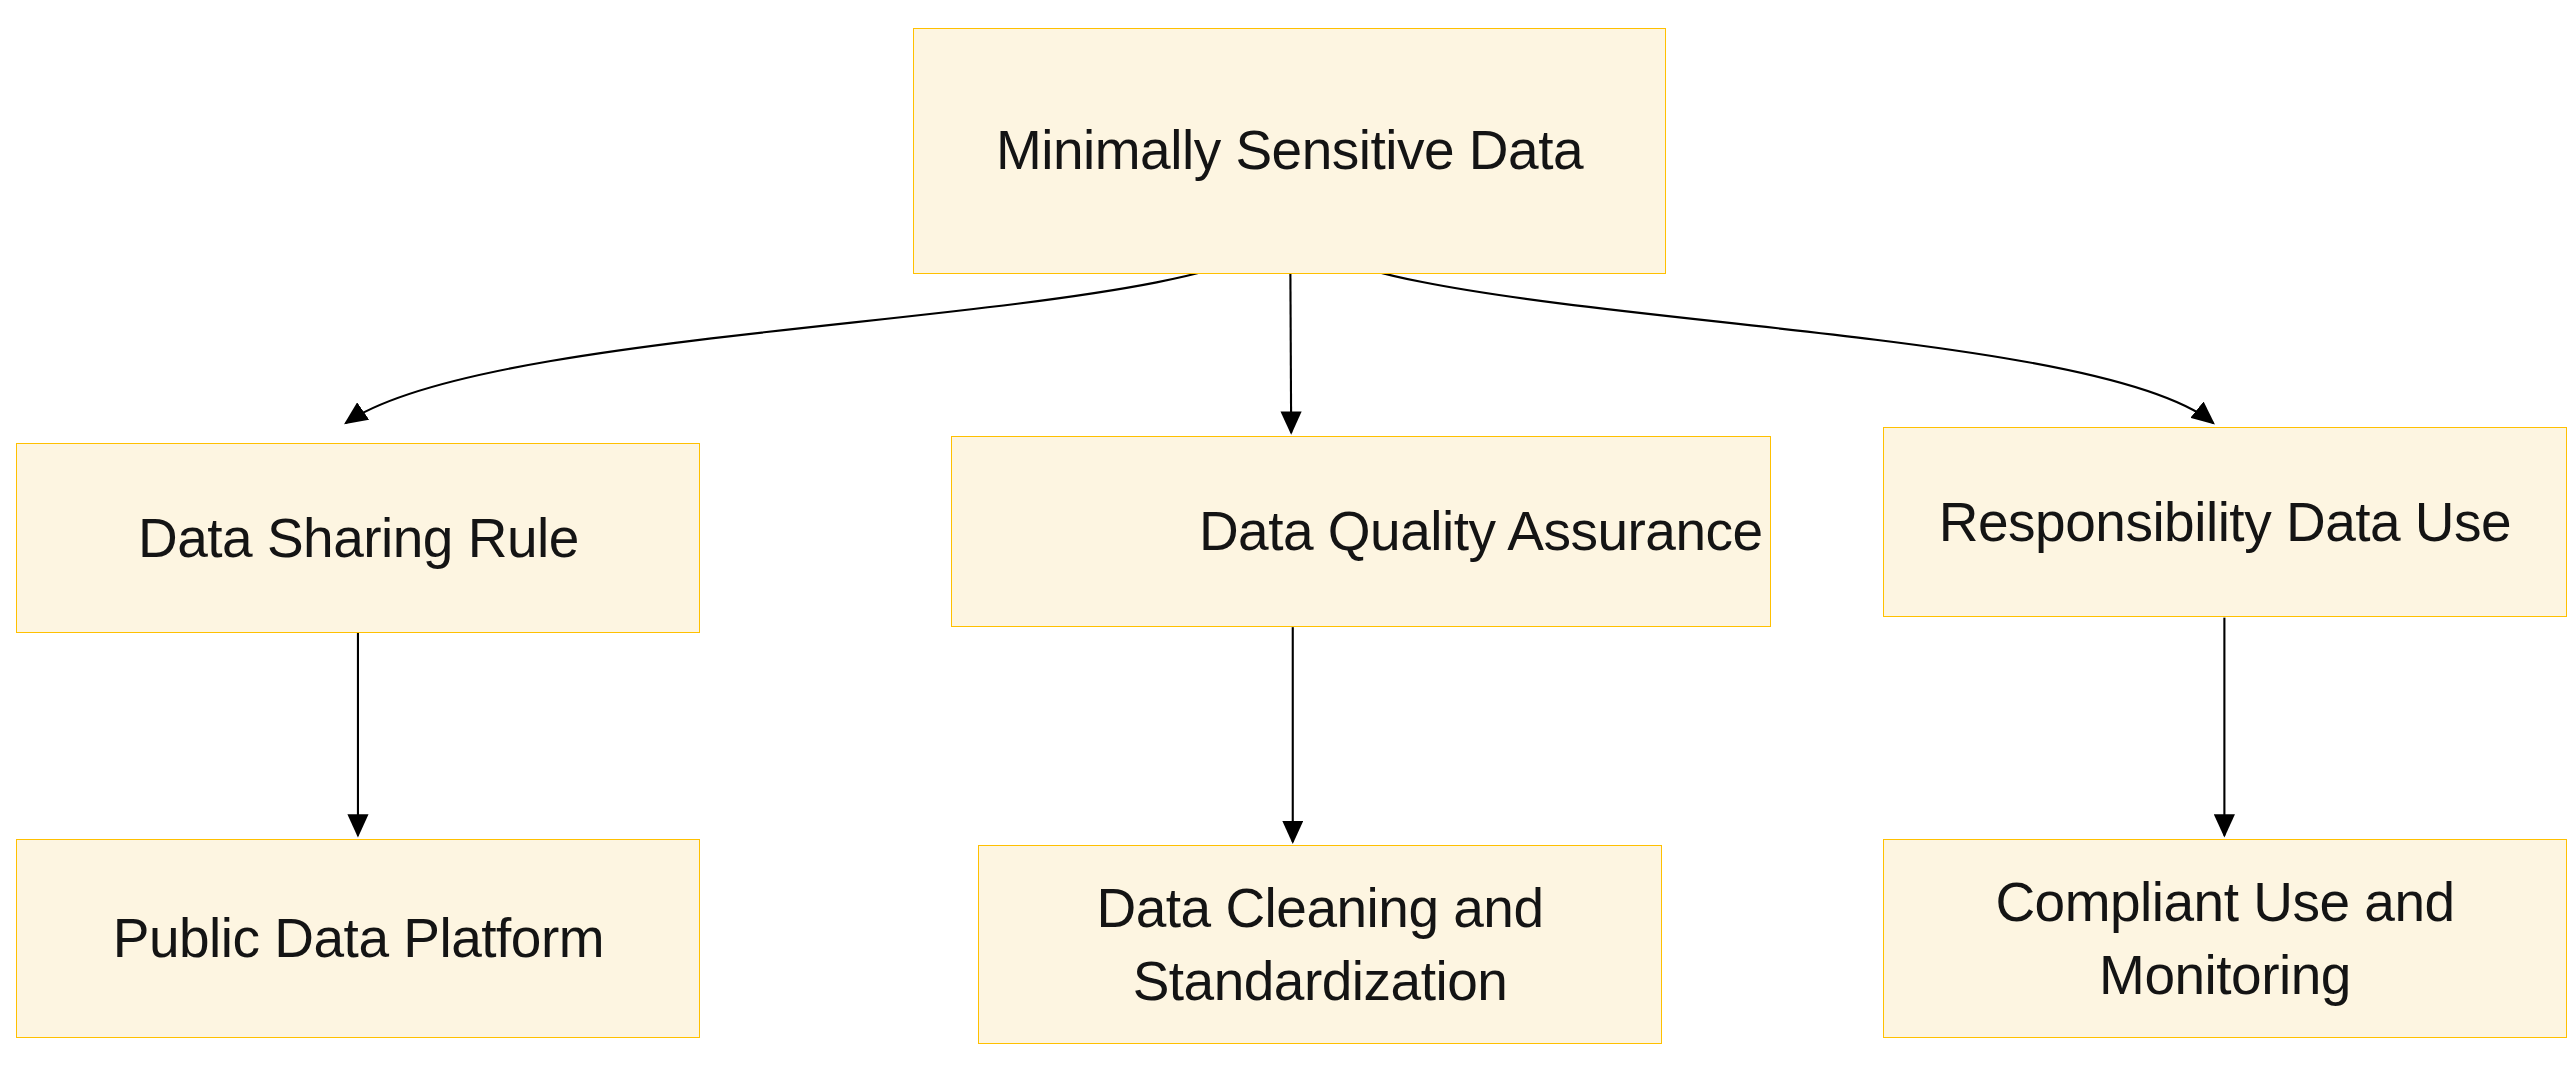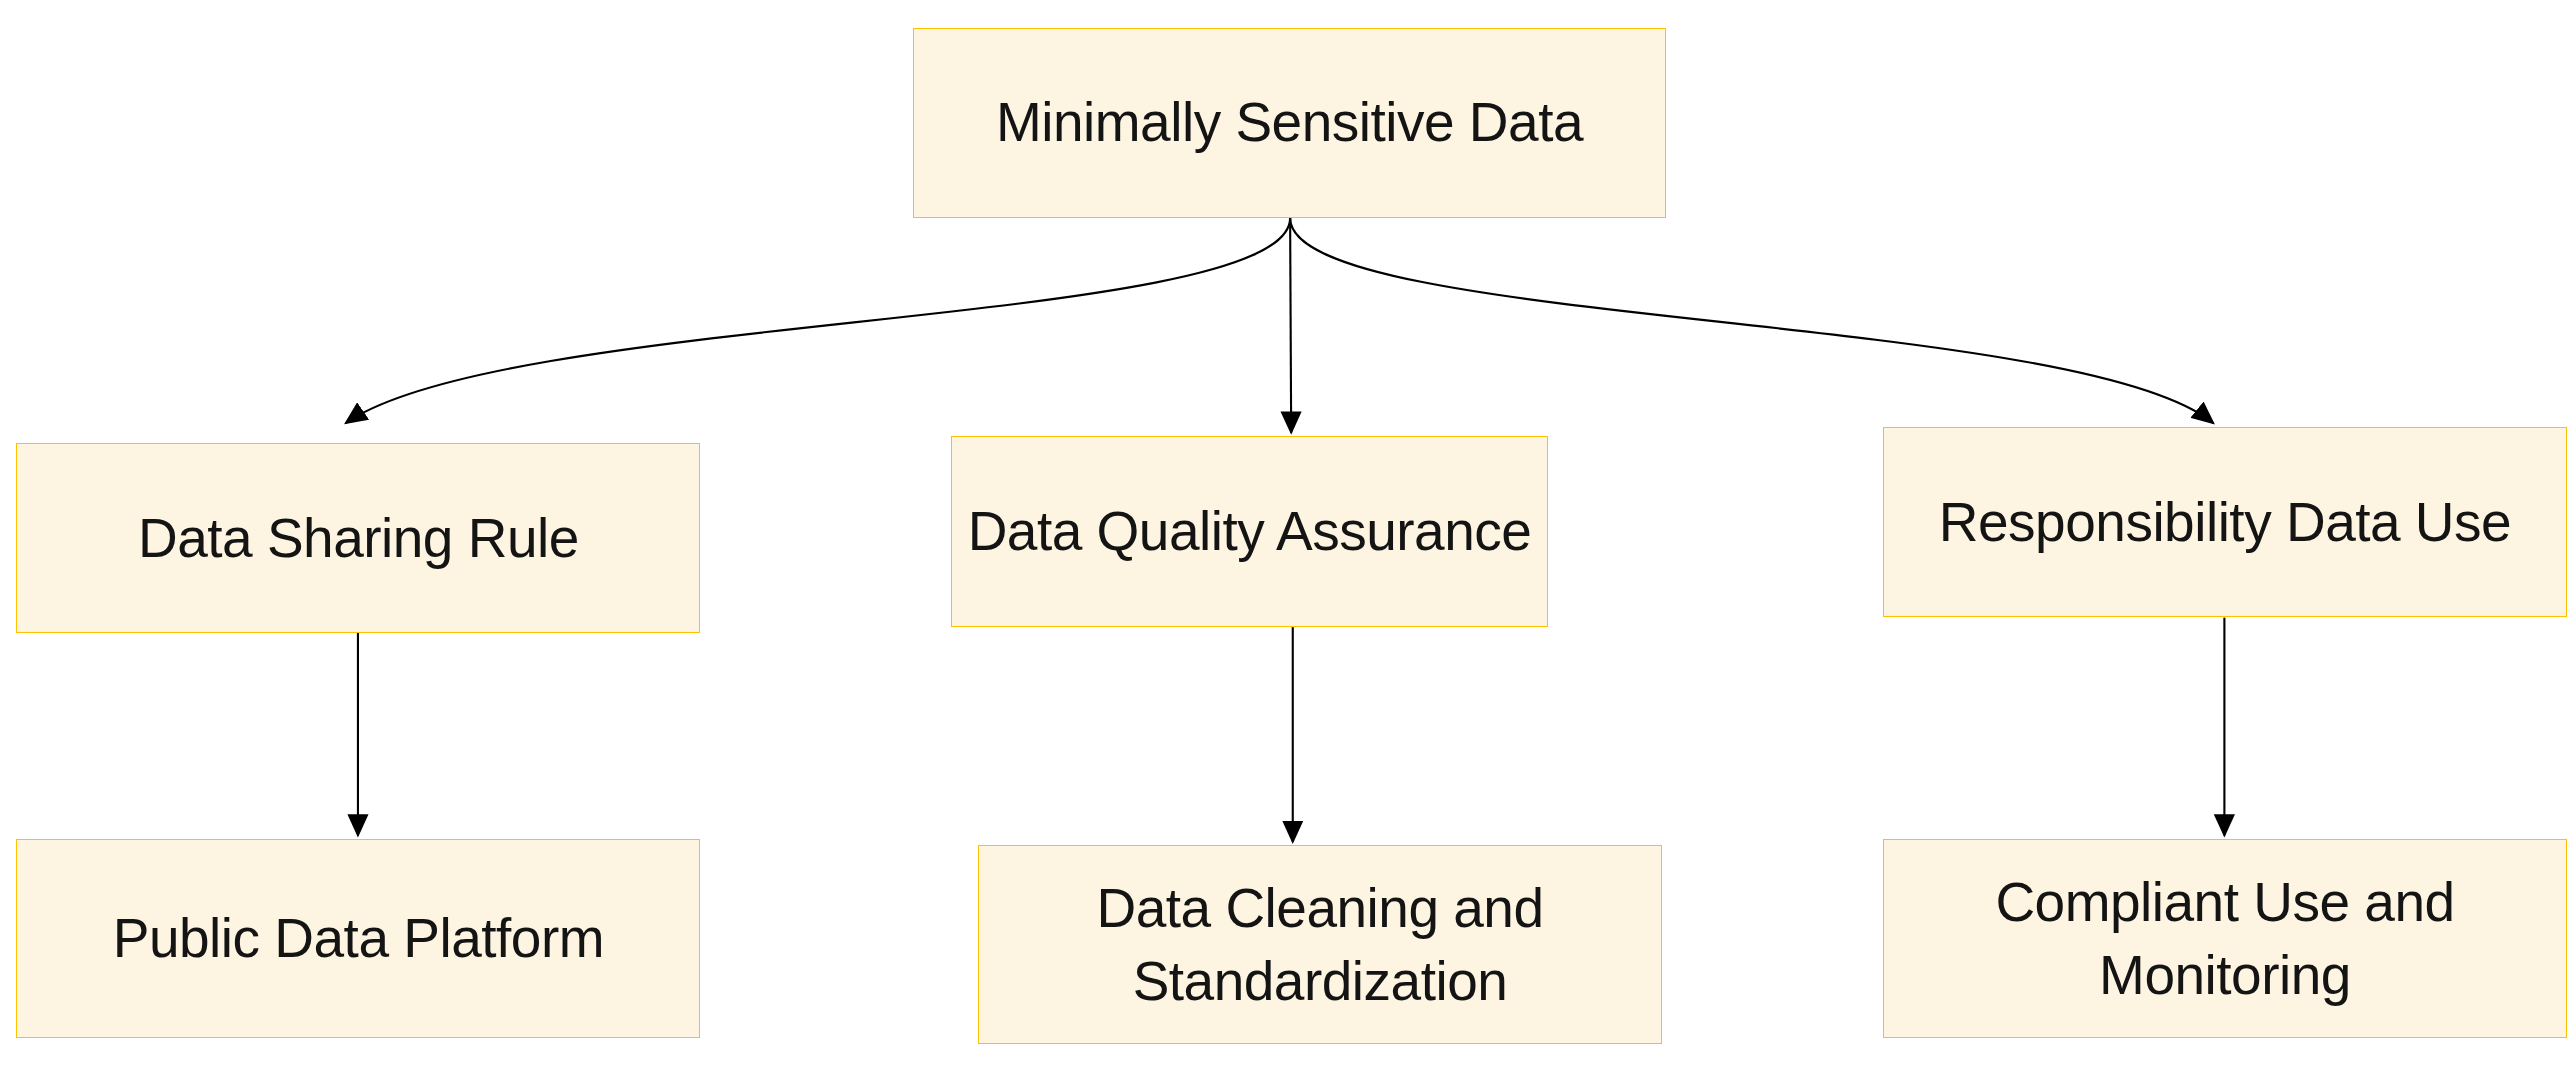--- a/index.html
+++ b/index.html
@@ -35,23 +35,23 @@
     text-align: center;
     background: #FDF5E1;
     border: 1.6px solid #FFC000;
     color: #141414;
     font-size: 55px;
     line-height: 1.32;
     letter-spacing: -0.5px;
     padding: 0 7.4px;
   }
   
-  .node-root  { left: 913px; top:   27.5px; width: 753px; height: 190px; }
+  .node-root  { left: 913px; top:   27.5px; width: 753px; height: 246px; }
   .node-mid1  { left:   16.4px; top:  443px; width: 684px; height: 190px; }
-  .node-mid2  { left: 951px; top:  436px; width: 597px; height: 191px; }
+  .node-mid2  { left: 951px; top:  436px; width: 820px; height: 191px; justify-content: flex-end; }
   .node-mid3  { left: 1883px; top:  427px; width: 684px; height: 190px; }
   .node-leaf1 { left:   16.4px; top: 839px; width: 684px; height: 199px; }
   .node-leaf2 { left: 951px; top: 845px; width: 684px; height: 199px; margin-left: 27px; }
   .node-leaf3 { left: 1883px; top: 839px; width: 684px; height: 199px; }
   .edge {
     stroke: #000000;
     stroke-width: 4;
     fill: none;
   }
 </style>

